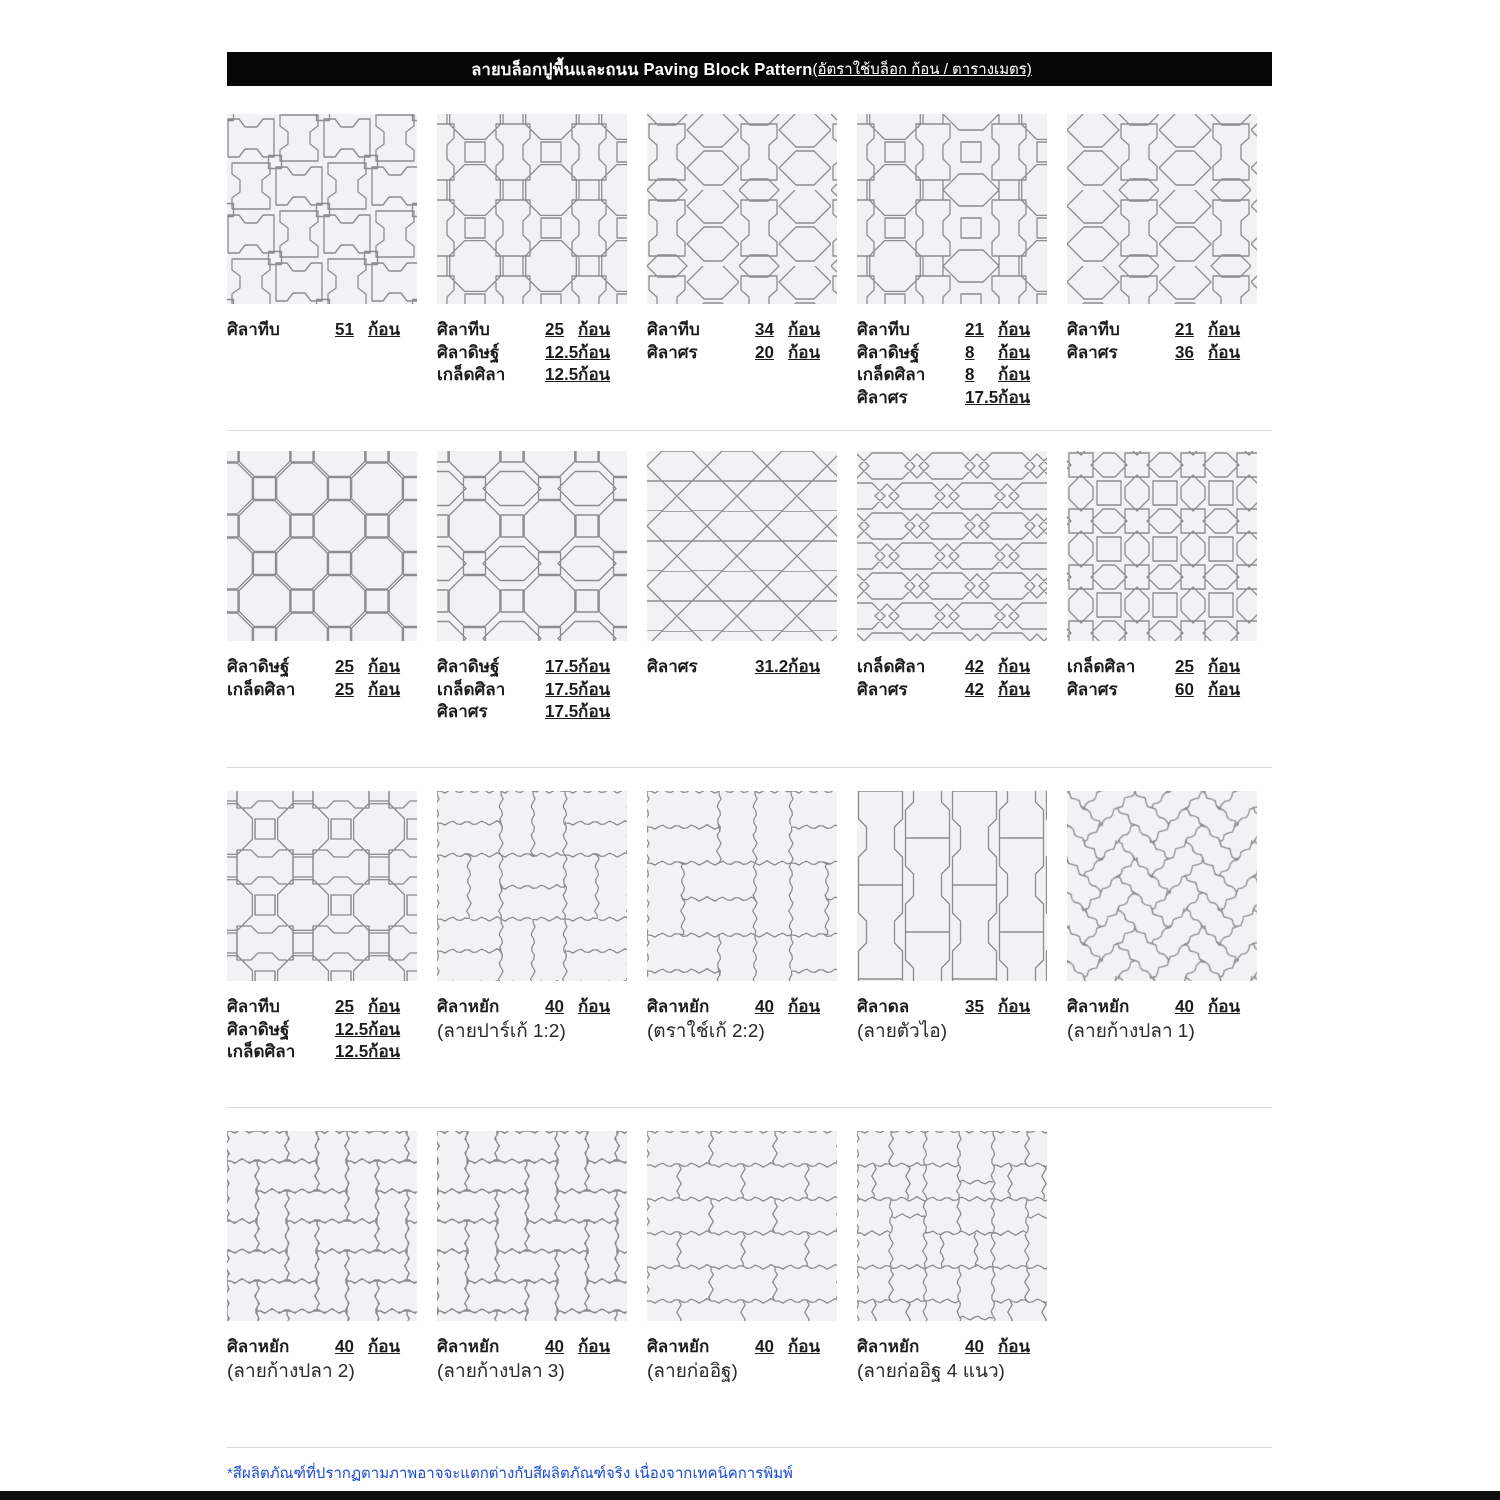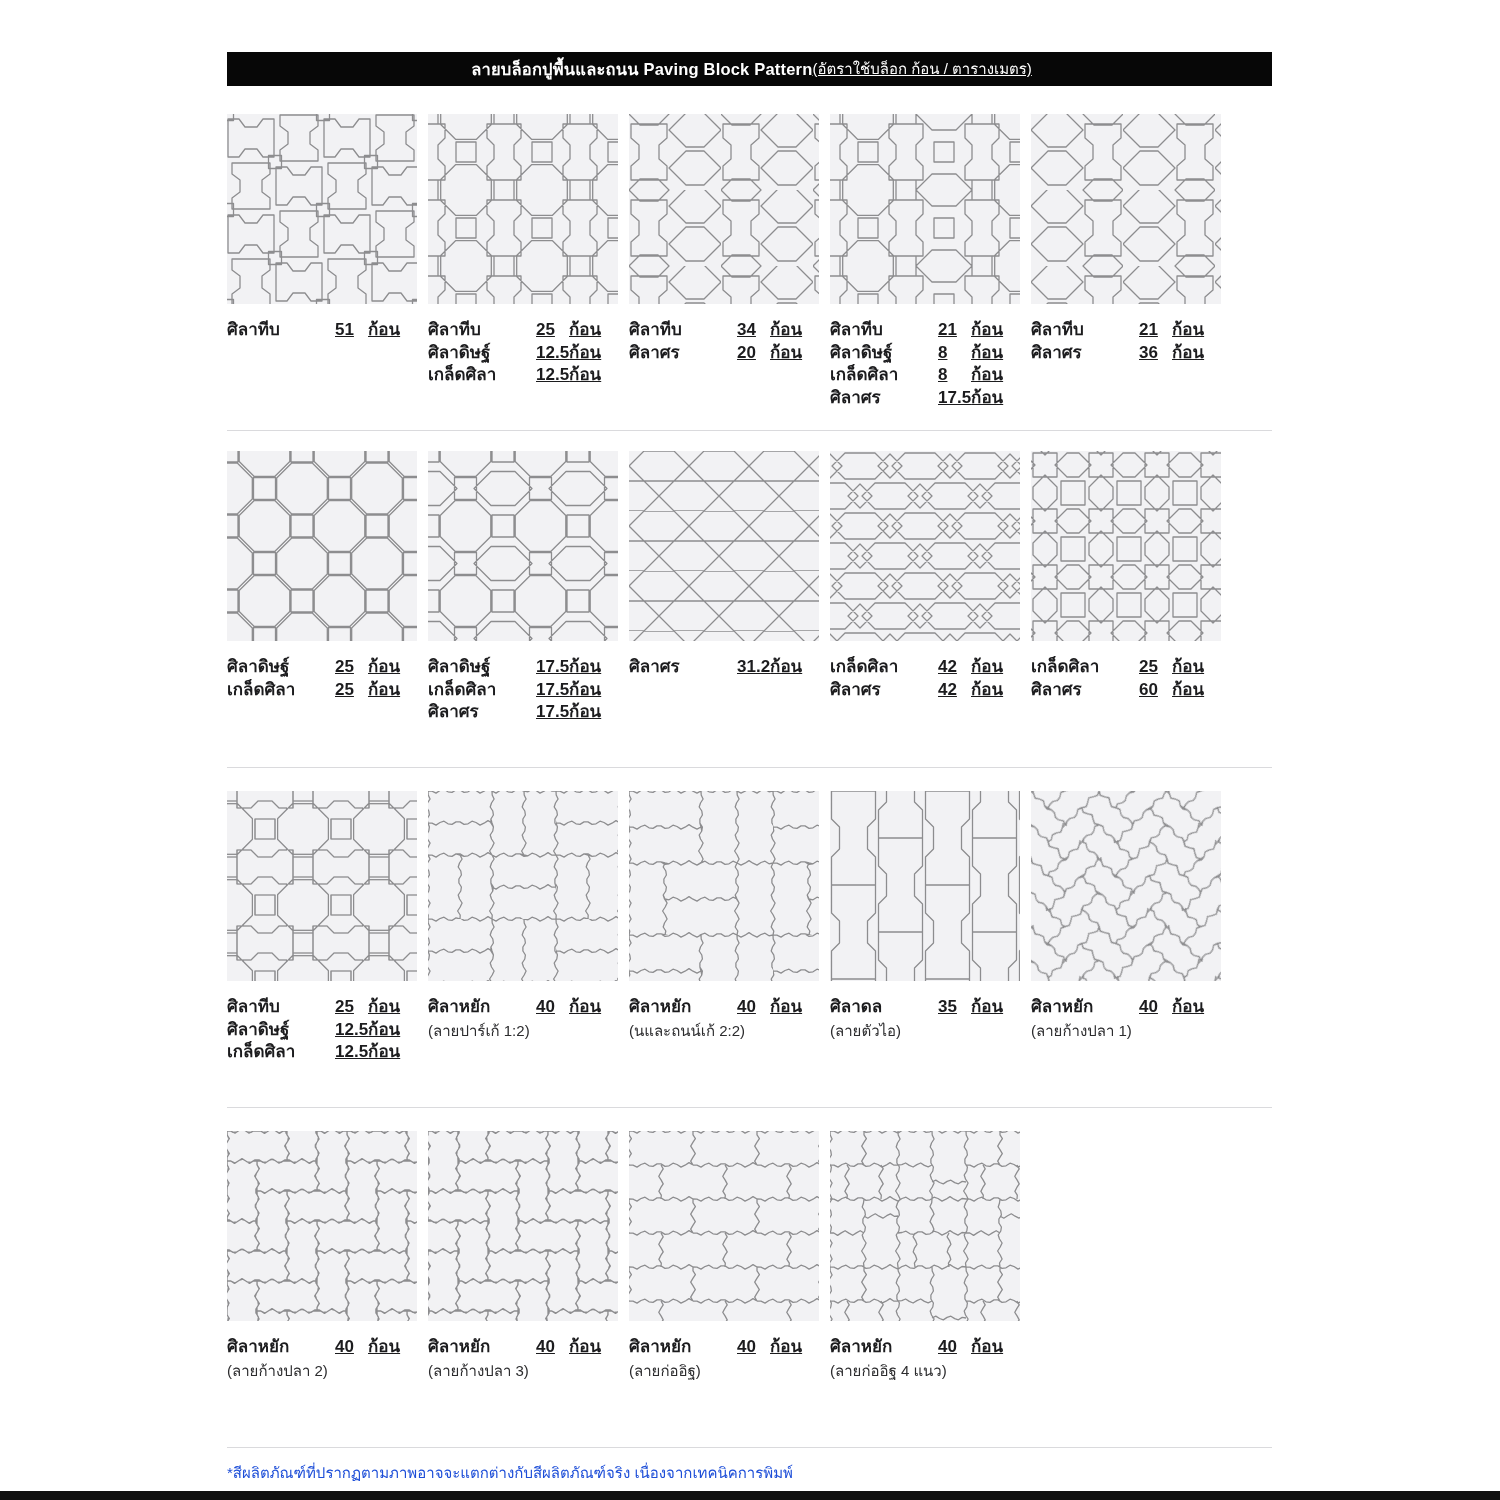--- a/index.html
+++ b/index.html
@@ -7,29 +7,29 @@
   .page{position:relative;width:1500px;height:1500px;overflow:hidden;background:#fff;}
   .content{position:absolute;left:227px;top:52px;width:1045px;}
   .topbar{height:34px;background:#070707;color:#fff;display:flex;align-items:center;justify-content:center;padding:0 14px 0 18px;box-sizing:border-box;}
   .topbar .t{font-size:16.5px;font-weight:700;letter-spacing:.2px;}
   .topbar .r{font-size:15px;font-weight:500;text-decoration:underline;}
   section.sec{box-sizing:border-box;border-bottom:1px solid #dadadd;}
   section.s1{height:345px;padding-top:28px;}
   section.s2{height:337px;padding-top:20px;}
   section.s3{height:340px;padding-top:23px;}
   section.s4{height:340px;padding-top:23px;}
-  .cards{display:grid;grid-template-columns:repeat(5,190px);column-gap:11px;}
+  .cards{display:grid;grid-template-columns:repeat(5,190px);column-gap:20px;}
   .card{width:190px;}
   .sw{display:block;width:190px;height:190px;}
   .labels{margin-top:15px;}
   .lrow{display:flex;font-size:17px;font-weight:700;color:#1c1c1e;line-height:22.5px;}
   .lrow .nm{flex:1;padding-right:4px;white-space:nowrap;}
   .lrow .qv{width:82px;display:flex;text-decoration:underline;}
   .qv .num{min-width:33px;display:inline-block;}
-  .sub{font-size:15px;font-weight:400;color:#2c2c2e;line-height:21px;margin-top:1px;}
+  .sub{font-size:19px;font-weight:400;color:#2c2c2e;line-height:21px;margin-top:1px;}
   .foot{font-size:15px;color:#1d4ed8;padding-top:13px;}
   .botbar{position:absolute;left:0;bottom:0;width:1500px;height:9px;background:#101010;}
 </style>
 </head>
 <body>
 
 <div class="page">
   <div class="content">
     <div class="topbar">
       <span class="t">ลายบล็อกปูพื้นและถนน Paving Block Pattern</span>
@@ -396,21 +396,21 @@
                 <rect width="190" height="190" fill="url(#pat12)"></rect>
               </svg>
               <div class="labels">
                 <div class="lrow">
                   <span class="nm">ศิลาหยัก</span>
                   <span class="qv">
                     <span class="num">40</span>
                     <span>ก้อน</span>
                   </span>
                 </div>
-                <div class="sub">(นและถนน์เก้ 2:2)</div>
+                <div class="sub">(ตราใช์เก้ 2:2)</div>
               </div>
             </div>
             <div class="card">
               <svg class="sw" width="190" height="190" viewBox="0 0 190 190" xmlns="http://www.w3.org/2000/svg">
                 <defs>
                   <pattern id="pat13" patternUnits="userSpaceOnUse" width="94" height="94">
                     <path d="M1.5,0.0L45.5,0.0L45.5,28.0L37.5,36.0L37.5,58.0L45.5,66.0L45.5,94.0L1.5,94.0L1.5,66.0L9.5,58.0L9.5,36.0L1.5,28.0Z M48.5,-47.0L92.5,-47.0L92.5,-19.0L84.5,-11.0L84.5,11.0L92.5,19.0L92.5,47.0L48.5,47.0L48.5,19.0L56.5,11.0L56.5,-11.0L48.5,-19.0Z M48.5,47.0L92.5,47.0L92.5,75.0L84.5,83.0L84.5,105.0L92.5,113.0L92.5,141.0L48.5,141.0L48.5,113.0L56.5,105.0L56.5,83.0L48.5,75.0Z" fill="none" stroke="#8d8d8f" stroke-width="1.3" stroke-linejoin="round"></path>
                   </pattern>
                 </defs>
                 <rect width="190" height="190" fill="#f2f2f4"></rect>

